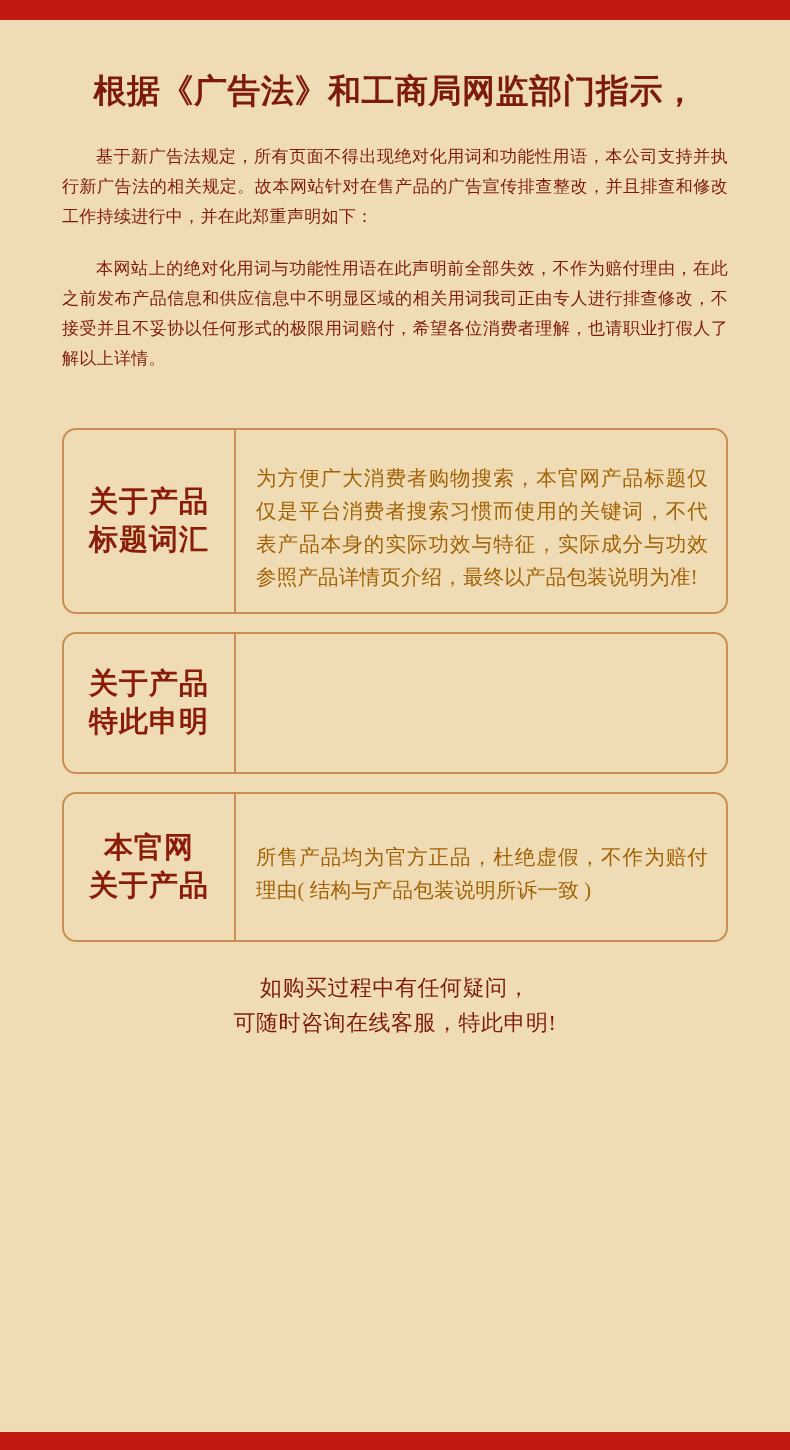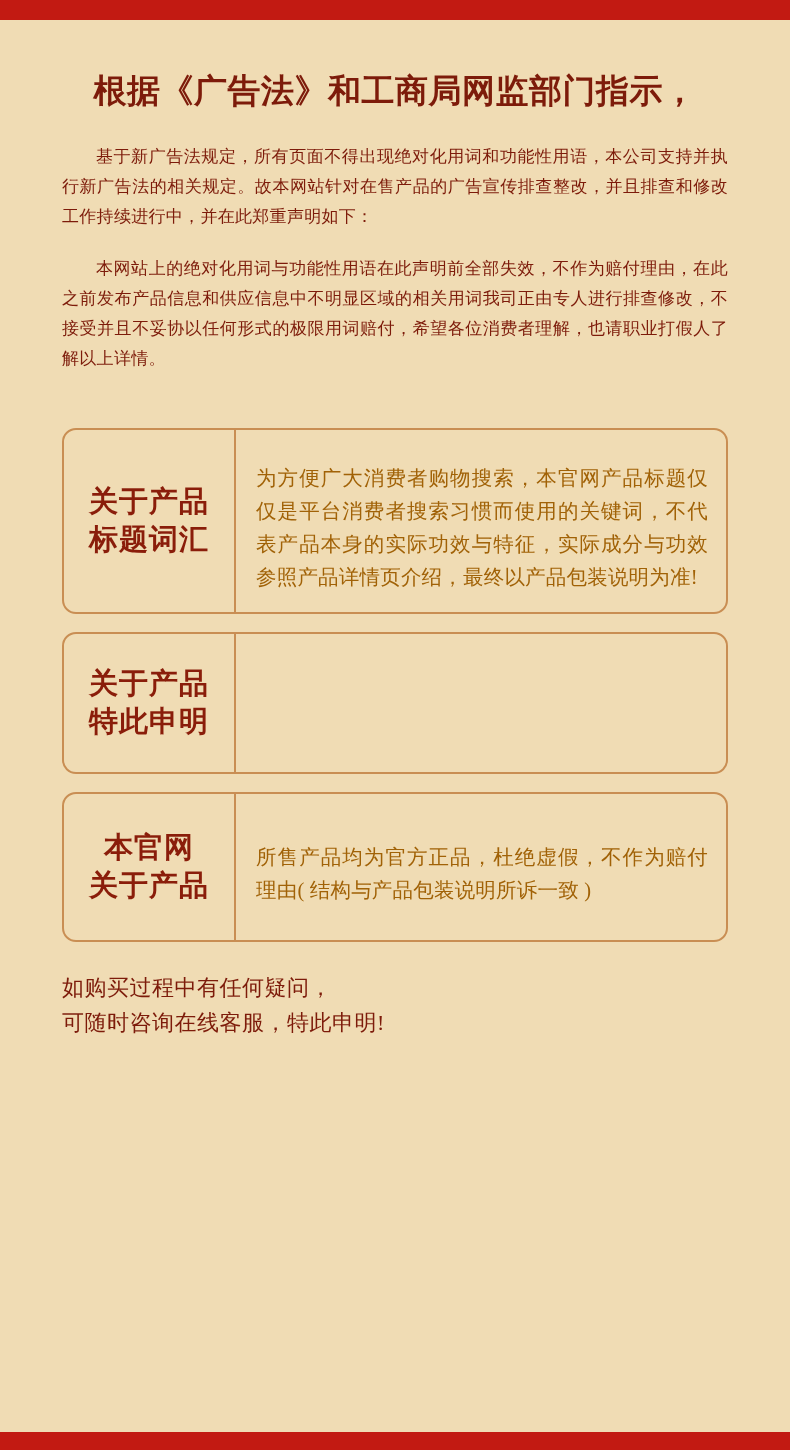--- a/index.html
+++ b/index.html
@@ -108,21 +108,21 @@
     align-items: center;
     text-align: justify;
     letter-spacing: 0.2px;
     margin-top: 28px;
   }
   .card.c1 { min-height: 186px; }
   .card.c2 { min-height: 142px; }
   .card.c3 { min-height: 150px; justify-content: space-between; }
   .footer {
     margin-top: 28px;
-    text-align: left;
+    text-align: center;
     font-size: 22px;
     line-height: 1.6;
     color: #7d1b0a;
     letter-spacing: 0.5px;
   }
 </style>
 </head>
 <body>
 
 <div class="page">

